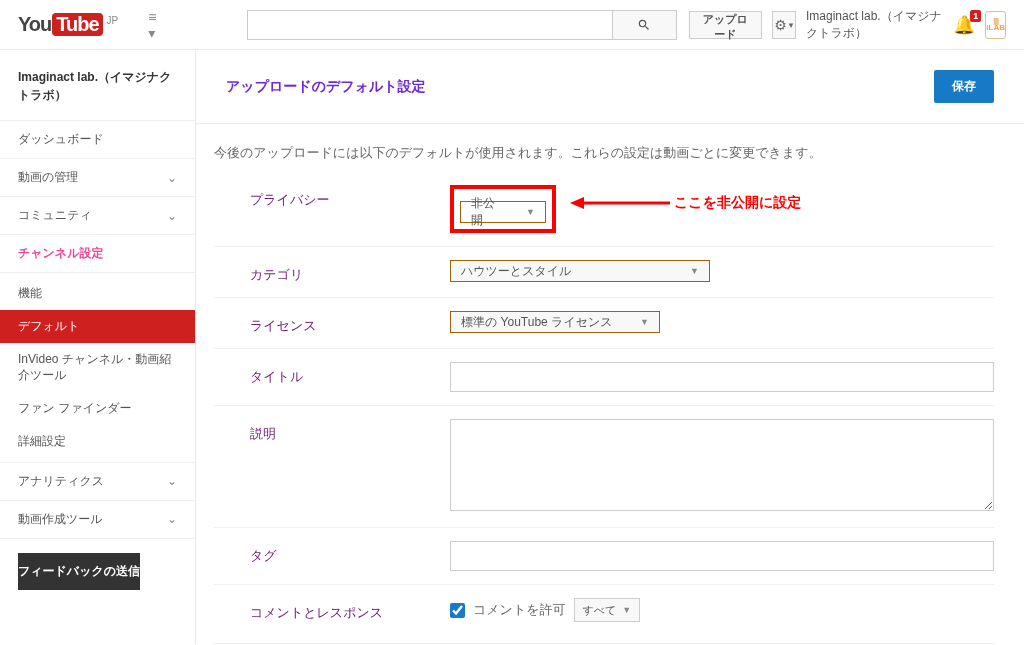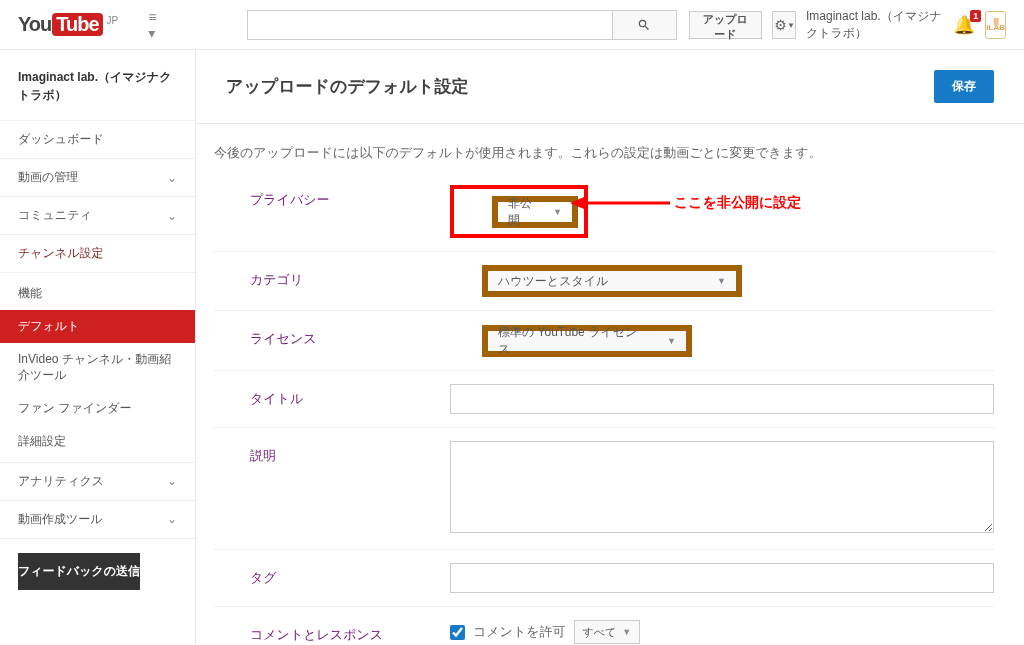--- a/index.html
+++ b/index.html
@@ -27,40 +27,40 @@
 .lab-logo .bars { letter-spacing:-1px; }
 .lab-logo .txt { color:#e8a050; font-weight:bold; font-size:8px; }
 
 
 .body-wrap { display:flex; }
 .sidebar { width:195px; padding:18px 0 0 0; flex-shrink:0; }
 .sb-channel { padding:0 18px 16px 18px; font-weight:bold; font-size:12px; color:#333; line-height:1.5; }
 .sb-item { display:flex; align-items:center; justify-content:space-between; padding:10px 18px; font-size:12px; color:#555; border-bottom:1px solid #eee; cursor:pointer; }
 .sb-item.top { border-top:1px solid #eee; }
 .sb-item .chev { color:#888; font-size:12px; }
-.sb-item.active { color:#7f1d1d; font-weight:normal; }
+.sb-item.active { color:#ec4899; font-weight:bold; }
 .sb-sub { padding:8px 18px 8px 18px; font-size:12px; color:#555; cursor:pointer; line-height:1.4; }
 .sb-sub.first { padding-top:12px; }
 .sb-sub.selected { background:#cd201f; color:#fff; }
 .sb-sub.last { border-bottom:1px solid #eee; padding-bottom:12px; }
 .feedback-btn { margin:14px 18px; background:#333; color:#fff; border:none; padding:10px 0; font-size:12px; font-weight:bold; cursor:pointer; }
 
 
 .main { flex:1; border-left:1px solid #e8e8e8; padding:0; }
 .main-header { display:flex; align-items:center; justify-content:space-between; padding:20px 30px; border-bottom:1px solid #e8e8e8; }
-.page-title { font-size:17px; font-weight:bold; color:#404040; }
+.page-title { font-size:14px; font-weight:bold; color:#6d28d9; }
 .save-btn { background:#167ac6; color:#fff; border:none; padding:8px 18px; font-size:12px; font-weight:bold; cursor:pointer; border-radius:2px; }
 .intro-text { padding:20px 30px 10px 0; font-size:13px; color:#666; margin-left:18px; }
 
 .form-area { padding:0 30px 0 18px; position:relative; }
 .form-row { display:flex; align-items:flex-start; padding:13px 0; border-bottom:1px solid #f0f0f0; }
 .form-label { width:200px; padding-top:6px; font-size:13px; color:#701a75; flex-shrink:0;margin-left:36px; }
 .form-control { flex:1; }
 
-.select-box { display:inline-flex; align-items:center; justify-content:space-between; height:32px; padding:0 10px; border:6px solid #a16207; background:#f8f8f8; font-size:12px; color:#555; cursor:pointer;margin-left:32px; }
+.select-box { display:inline-flex; align-items:center; justify-content:space-between; height:22px; padding:0 10px; border:1px solid #a16207; background:#f8f8f8; font-size:12px; color:#555; cursor:pointer; }
 .select-box .arrow { margin-left:20px; color:#888; font-size:9px; }
 .privacy-box { border:4px solid #ff0000; padding:6px; display:inline-block; position:relative; }
 .privacy-box .select-box { width:86px; background:#fff; }
 
 .text-input { width:100%; max-width:570px; height:30px; border:1px solid #ccc; padding:0 8px; font-size:13px; }
 .textarea-input { width:100%; max-width:570px; height:92px; border:1px solid #ccc; padding:6px 8px; font-size:13px; resize:vertical; }
 
 .check-row { display:flex; align-items:center; margin-bottom:8px; }
 .check-row input[type=checkbox] { accent-color:#167ac6; width:15px; height:15px; margin-right:8px; }
 .check-label { font-size:13px; color:#666; }

